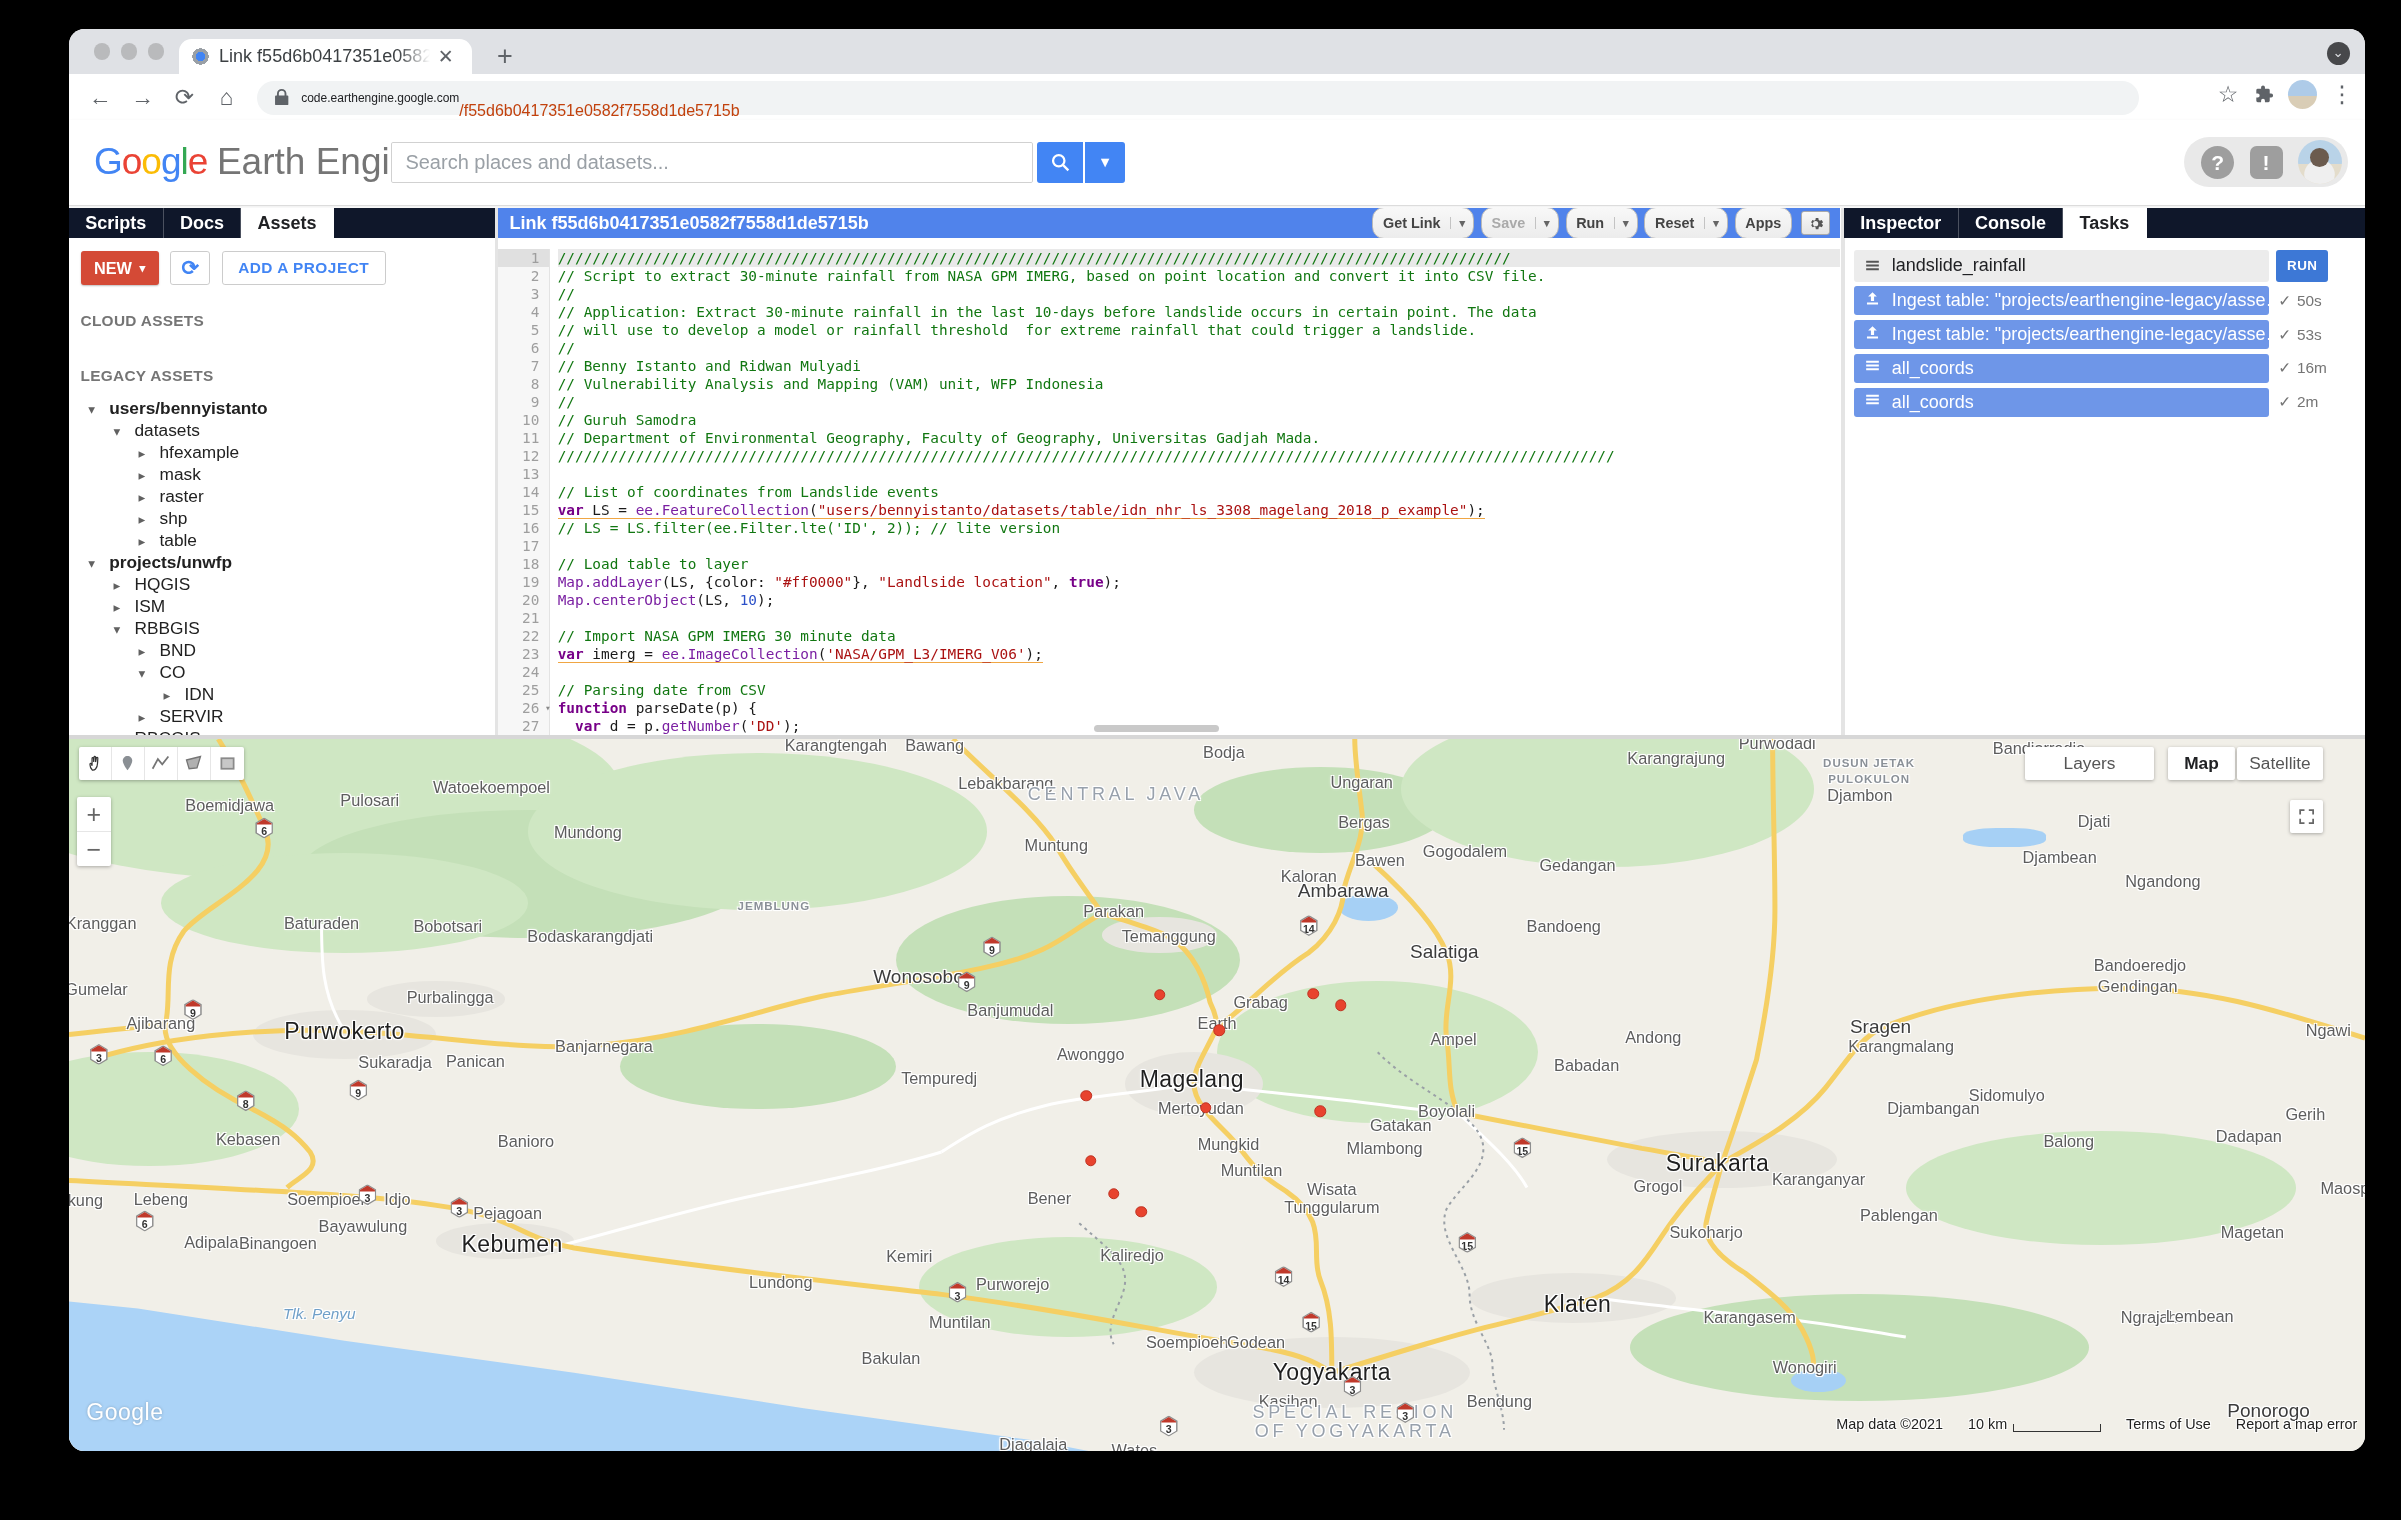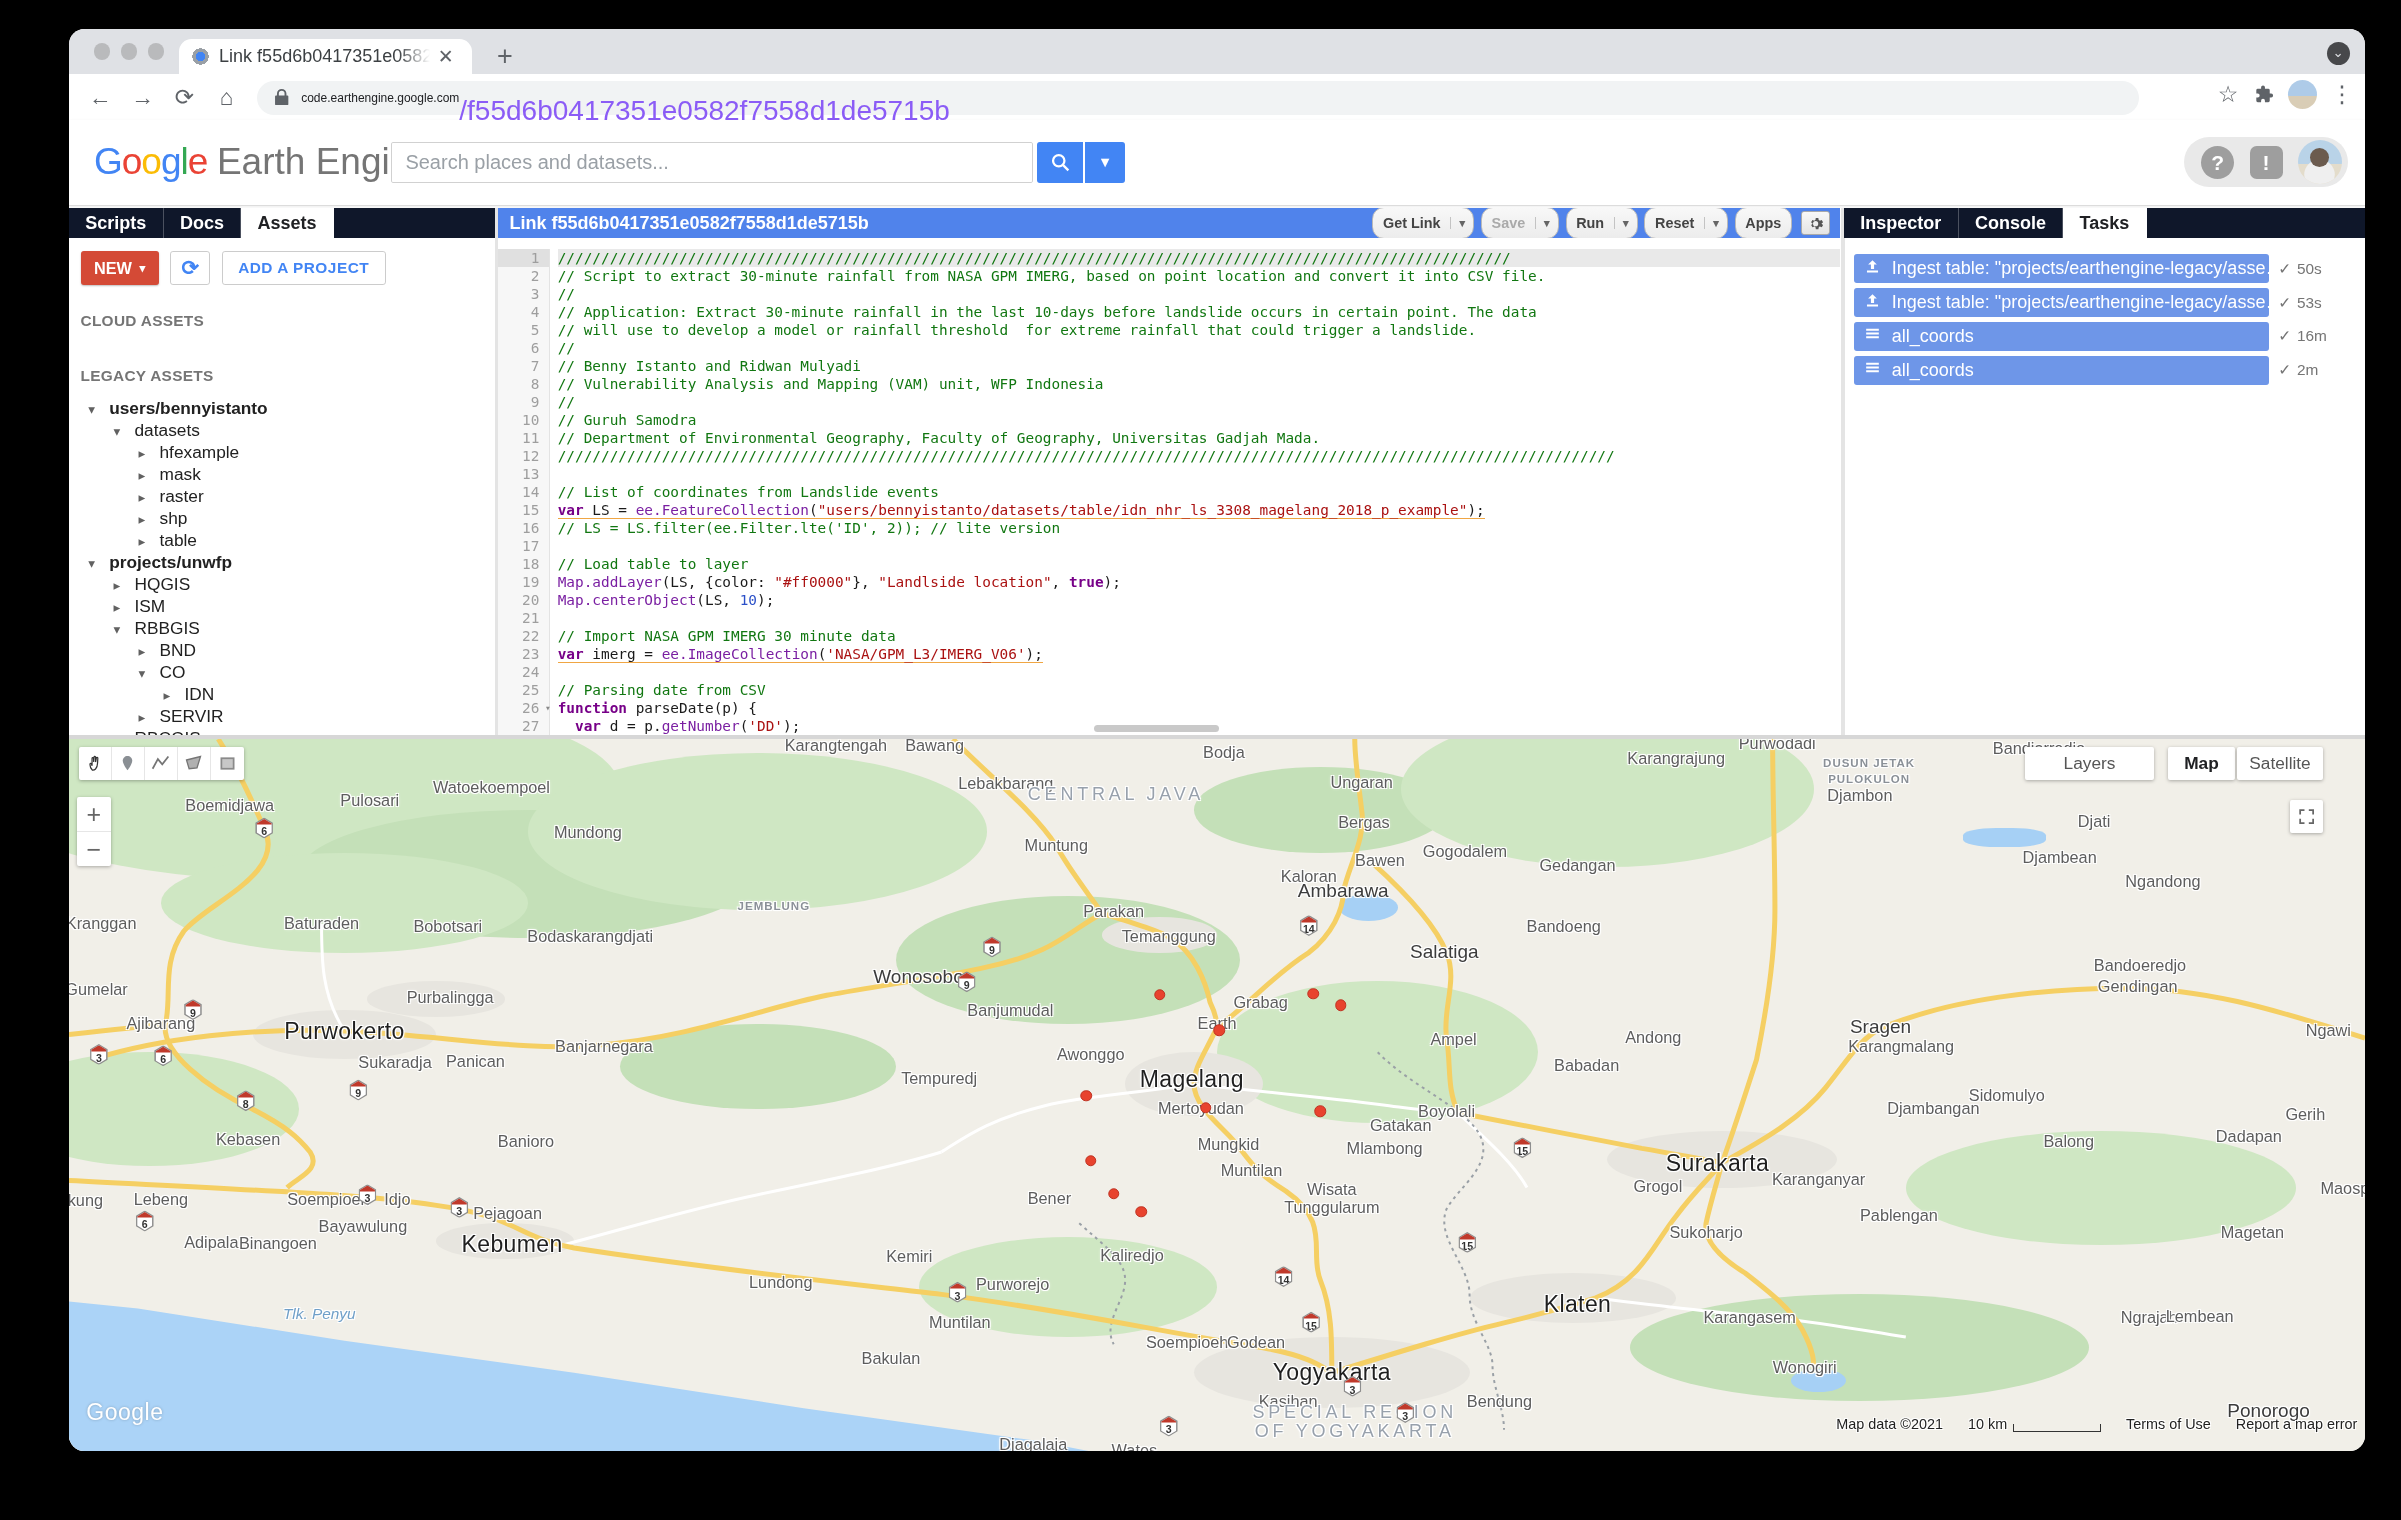--- a/index.html
+++ b/index.html
@@ -21,21 +21,21 @@
   #newtab { position:absolute; left:428px; top:11.5px; font-size:27px; color:#5f6368; }
   #tabsearch { position:absolute; right:15.4px; top:12.5px; width:23px; height:23px; border-radius:50%;
                background:#47484b; color:#dfe1e5; font-size:13.4px; text-align:center; line-height:21px; }
   #toolbar { position:absolute; left:0; top:45px; width:100%; height:46px; background:#fff; }
   .navic { position:absolute; top:5.8px; font-size:23px; color:#5f6368; width:35px; height:35px;
            text-align:center; line-height:35px; }
   #urlbar { position:absolute; left:188px; top:6.7px; height:34px; right:226px; background:#f1f3f4;
             border-radius:17.3px; display:flex; align-items:center; padding:0 17.3px; }
   #urlbar svg { margin-right:11.5px; flex:0 0 auto; }
   #urlbar .dom { font-size:12px; color:#202124; }
-  #urlbar .pth { font-size:28px; color:#8b5cf6;margin-top:26px; }
+  #urlbar .pth { font-size:16px; color:#c2410c;margin-top:26px; }
   #toolbar .right { position:absolute; right:11.5px; top:5.8px; display:flex; align-items:center; gap:13.4px; }
   #toolbar .avatar { width:29px; height:29px; border-radius:50%;
                      background:linear-gradient(180deg,#aecbe8 55%,#d9cdb6 45%); }
 
   
   #eeheader { position:absolute; left:0; top:91px; width:100%; height:86px; background:#fff;
               border-bottom:1px solid #dcdcdc; box-shadow:0 1px 2.9px rgba(0,0,0,.08); }
   #logo { position:absolute; left:25px; top:21px; font-size:37px; letter-spacing:-1px; }
   #logo .suffix { color:#757575; margin-left:9.6px; letter-spacing:0; }
   #eesearch { position:absolute; left:322px; top:22px; width:642px; height:41px; border:1px solid #d1d1d1;
@@ -345,20 +345,29 @@
     </div>
     <div class="vsplit" style="left:1772px"></div>
 
     <div id="rightpanel">
       <div class="ptabbar" id="right-tabs">
           <div class="ptab">Inspector</div>
           <div class="ptab">Console</div>
           <div class="ptab active">Tasks</div>
         </div>
       <div class="body">
+        <div id="taskfilter">
+          <div id="filterrow">
+            <svg class="ticon" viewBox="0 0 24 24">
+                <path d="M4 6h16v2.4H4zm0 4.8h16v2.4H4zm0 4.8h16V18H4z" fill="#555"></path>
+              </svg>
+            <span class="txt">landslide_rainfall</span>
+          </div>
+          <div id="runbtn">RUN</div>
+        </div>
         <div id="task-rows">
             <div class="taskrow">
               <div class="bar">
                 <span><svg class="ticon" viewBox="0 0 24 24">
                     <path d="M5 19.5h14V17H5v2.5zM12 4l-5.5 5.5H10V15h4V9.5h3.5L12 4z" fill="#fff"></path>
                   </svg></span>
                 <span>Ingest table: "projects/earthengine-legacy/asse…</span>
               </div>
               <span class="meta">
                 <span>✓</span>

